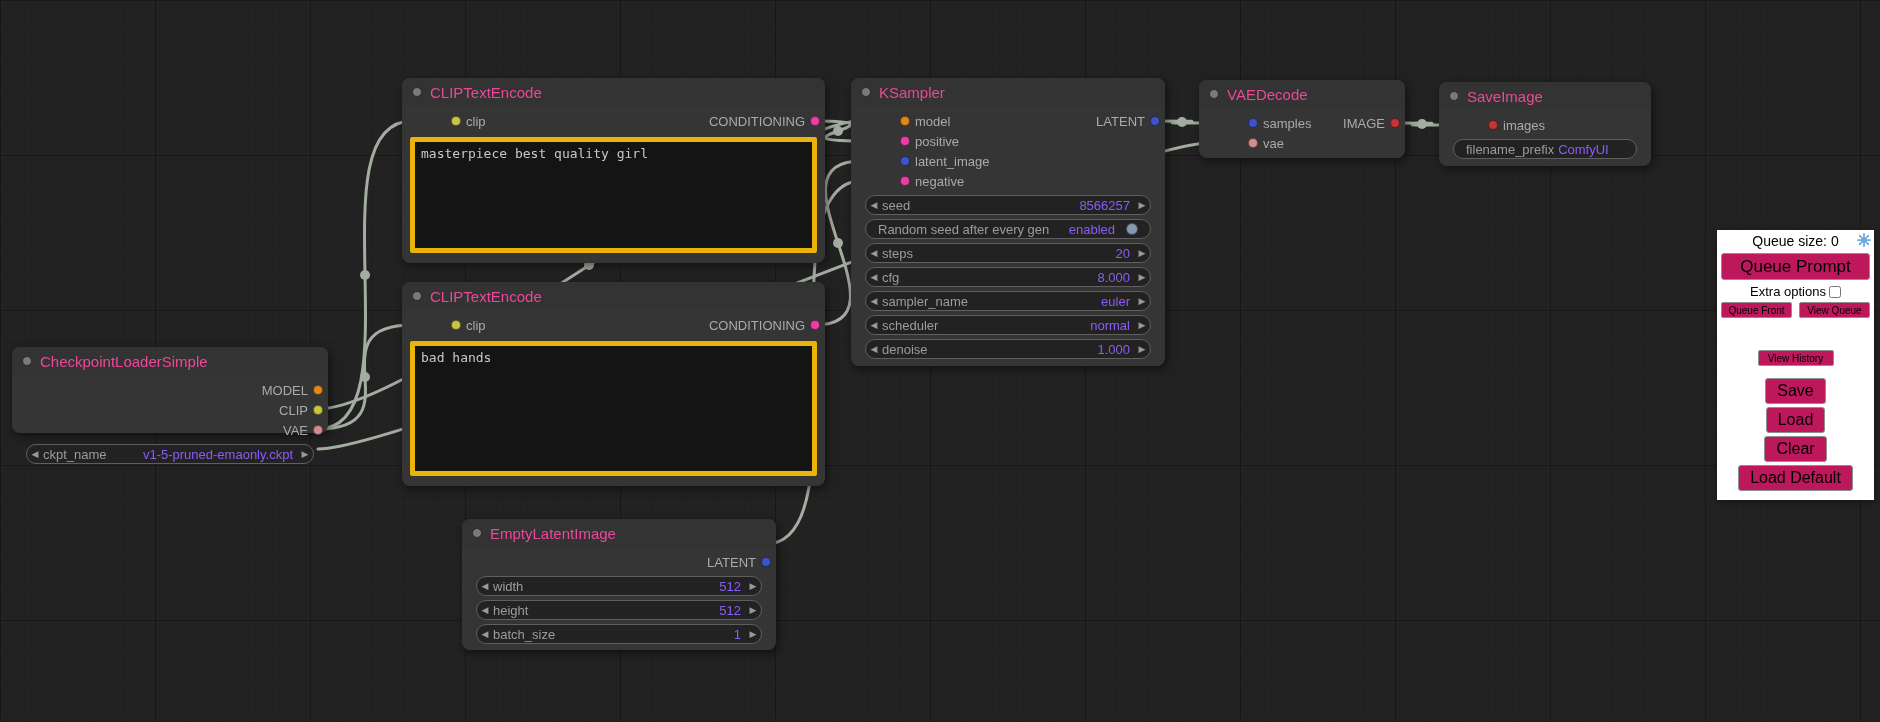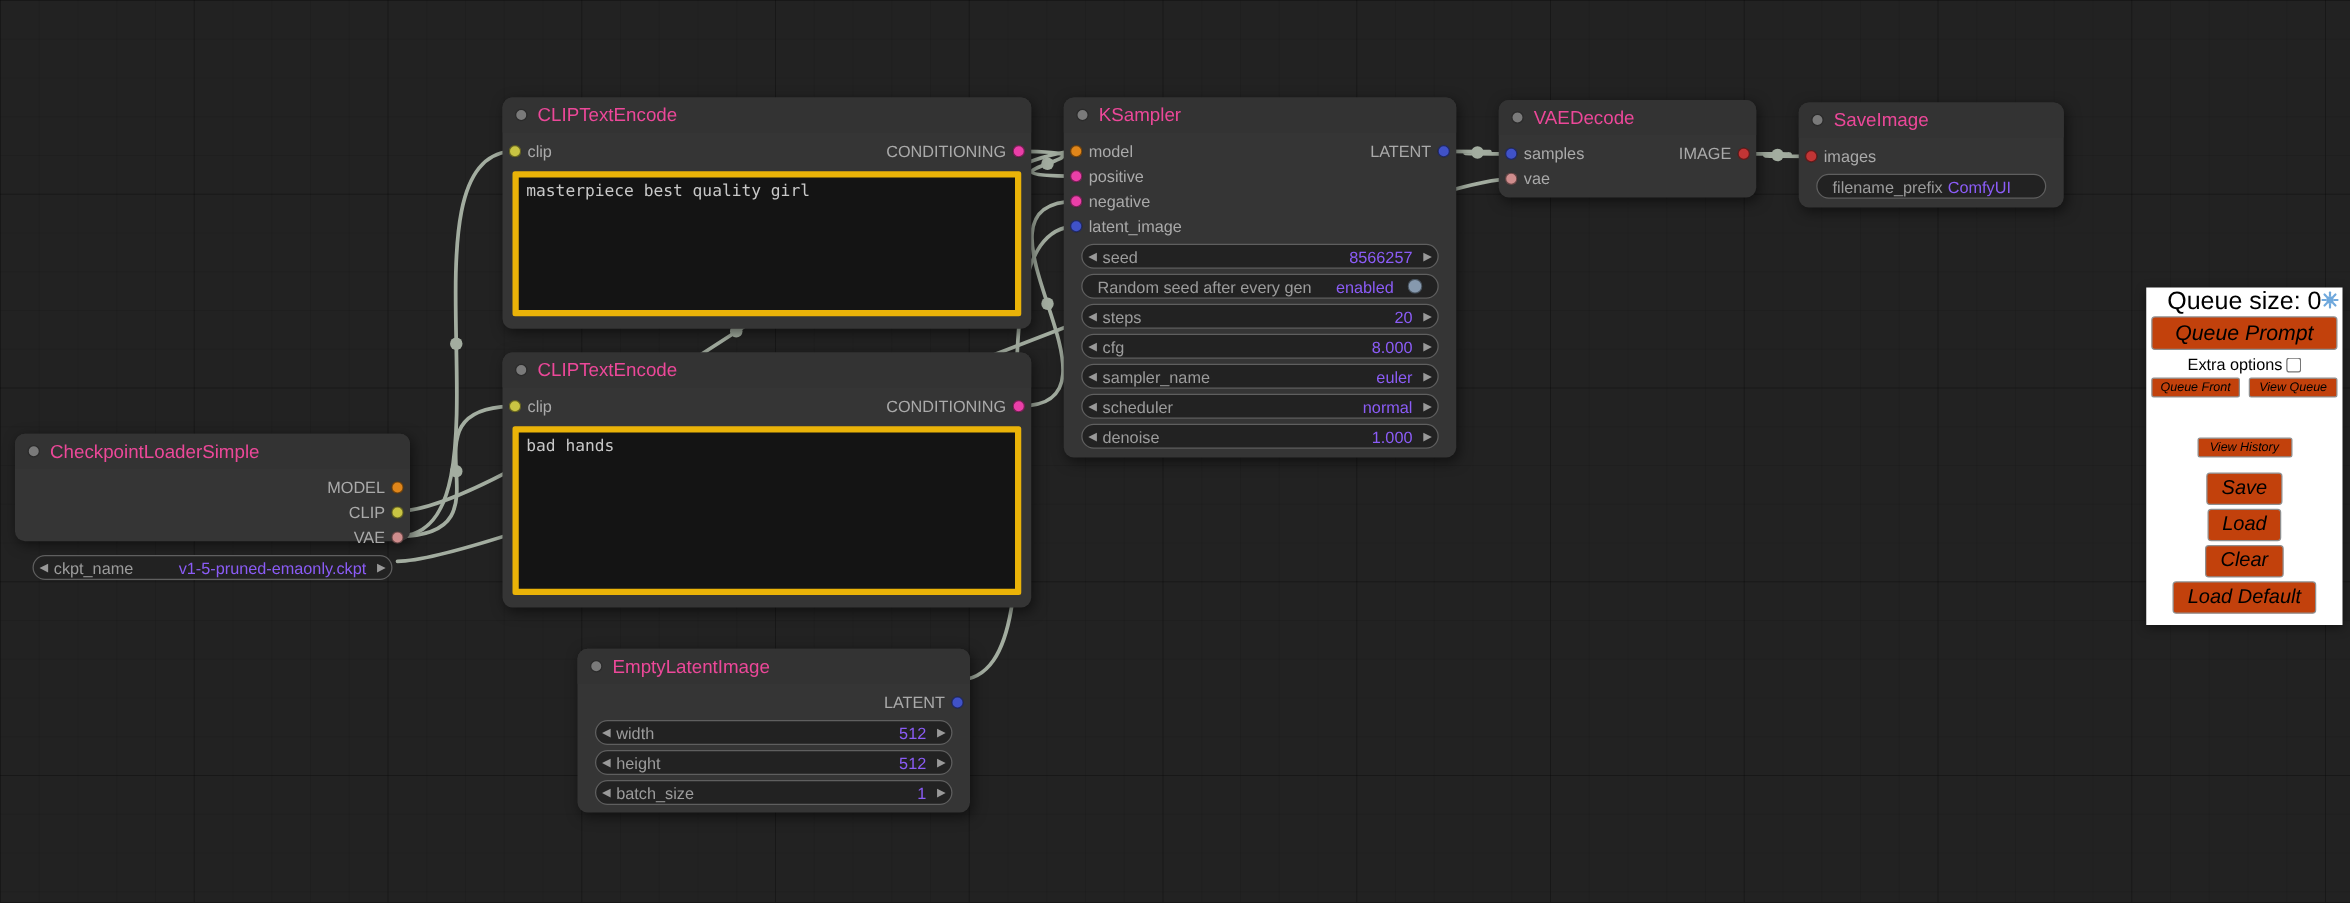--- a/index.html
+++ b/index.html
@@ -22,21 +22,21 @@
     box-shadow:2px 3px 10px rgba(0,0,0,.5);box-sizing:border-box;
   }
   .node-title{
     height:28px;background:#333333;border-radius:8px 8px 0 0;
     display:flex;align-items:center;padding:0 10px;
     color:#ec4899;font-size:15px;white-space:nowrap;
   }
   .title-dot{width:10px;height:10px;border-radius:50%;background:#7A7A7A;
     border:1px solid #2a2a2a;margin-right:8px;flex:none;box-sizing:border-box;}
   .slots{padding-top:5px;}
-  .slot-row{position:relative;height:20px;}
+  .slot-row{position:relative;height:20px;margin-left:44px;}
   .in-label{position:absolute;left:20px;top:50%;transform:translateY(-50%);
     color:#AAAAAA;font-size:13px;white-space:nowrap;}
   .out-label{position:absolute;right:20px;top:50%;transform:translateY(-50%);
     color:#AAAAAA;font-size:13px;white-space:nowrap;}
   .dot{position:absolute;top:5px;width:10px;height:10px;border-radius:50%;
     border:1px solid rgba(0,0,0,.5);box-sizing:border-box;}
   .in-dot{left:5px;} .out-dot{right:5px;}
   .dot-model{background:#E0861A;}
   .dot-clip{background:#C9C443;}
   .dot-vae{background:#CF8D8D;}
@@ -63,24 +63,24 @@
     color:#C8C8C8;font-family:"DejaVu Sans Mono",monospace;font-size:13px;
     padding:4px 6px;overflow:hidden;box-sizing:border-box;text-align:left;
   }
 
   
   .menu{
     position:absolute;left:1717px;top:230px;width:157px;z-index:3;
     background:#FFFFFF;color:#000;padding:3px 4px 6px;box-sizing:border-box;
     text-align:center;box-shadow:0 2px 8px rgba(0,0,0,.4);
   }
-  .menu-header{position:relative;height:17px;font-size:20px;line-height:17px;}
+  .menu-header{position:relative;height:17px;font-size:14px;line-height:17px;}
   .gear{position:absolute;right:-1px;top:0;cursor:pointer;line-height:0;}
-  .btn{background:#c2410c;border:1px solid #8F8F8F;border-radius:3px;color:#000;
-    font-family:"Liberation Sans",sans-serif;cursor:pointer;font-style:italic;}
+  .btn{background:#be185d;border:1px solid #8F8F8F;border-radius:3px;color:#000;
+    font-family:"Liberation Sans",sans-serif;cursor:pointer;}
   .btn-queue-prompt{display:block;width:100%;height:27px;font-size:17px;margin:3px 0 4px;}
   .extra-row{display:flex;justify-content:center;align-items:center;gap:3px;
     font-size:13px;margin:2px 0 3px;height:15px;}
   .extra-row input{width:12px;height:12px;margin:0;}
   .btn-row{display:flex;gap:7px;justify-content:center;margin:1px 0;}
   .btn-small{font-size:10px;height:16px;padding:0 5px;border-radius:2px;flex:1;}
   .btn-history{flex:none;width:76px;margin-bottom:9px;margin-top:31px;}
   .btn-big{display:block;margin:3px auto;font-size:16px;height:26px;padding:0 11px;}
 </style>
 </head>
@@ -213,26 +213,26 @@
         <span class="dot in-dot dot-model"></span>
         <span class="in-label">model</span>
         <span class="out-label">LATENT</span>
         <span class="dot out-dot dot-latent"></span>
       </div>
       <div class="slot-row">
         <span class="dot in-dot dot-cond"></span>
         <span class="in-label">positive</span>
       </div>
       <div class="slot-row">
+        <span class="dot in-dot dot-latent"></span>
+        <span class="in-label">latent_image</span>
+      </div>
+      <div class="slot-row">
         <span class="dot in-dot dot-cond"></span>
         <span class="in-label">negative</span>
-      </div>
-      <div class="slot-row">
-        <span class="dot in-dot dot-latent"></span>
-        <span class="in-label">latent_image</span>
       </div>
     </div>
     <div class="widget">
       <span class="arrow l"></span>
       <span class="w-label">seed</span>
       <span class="w-value">8566257</span>
       <span class="arrow r"></span>
     </div>
     <div class="widget noarrow">
       <span class="w-label">Random seed after every gen</span>

